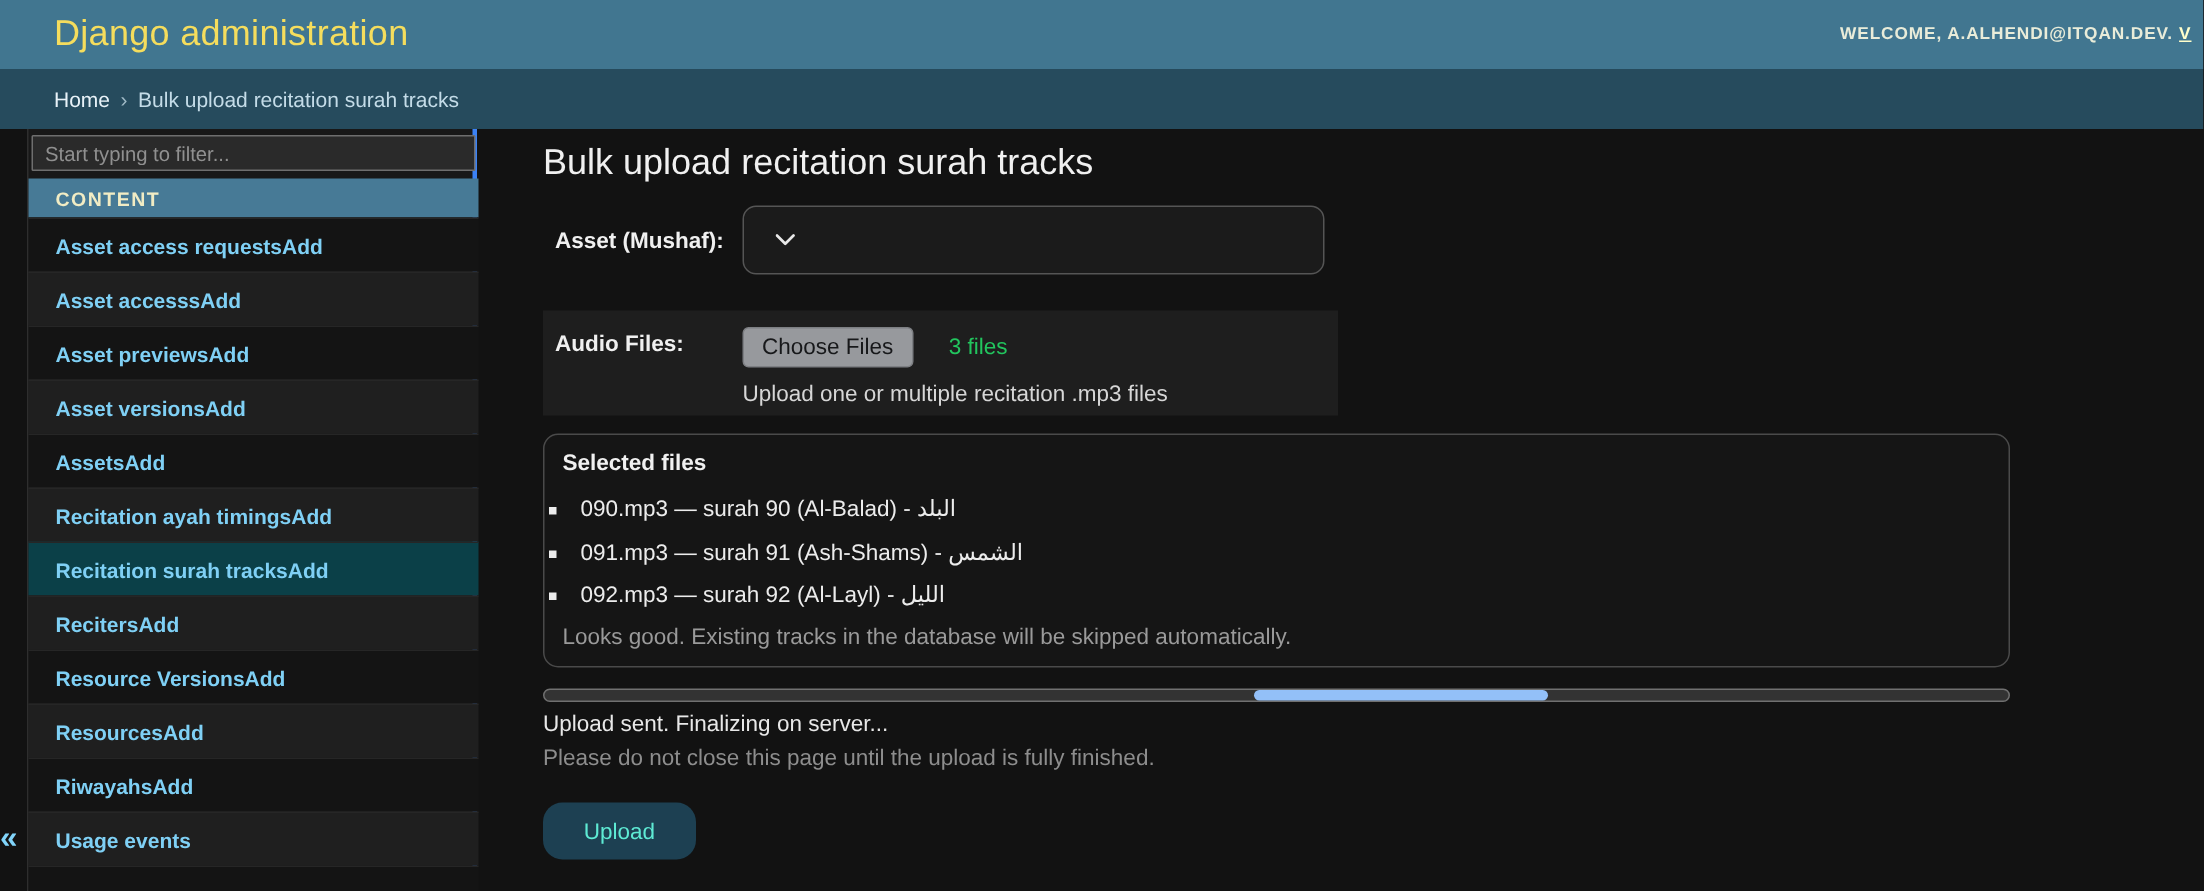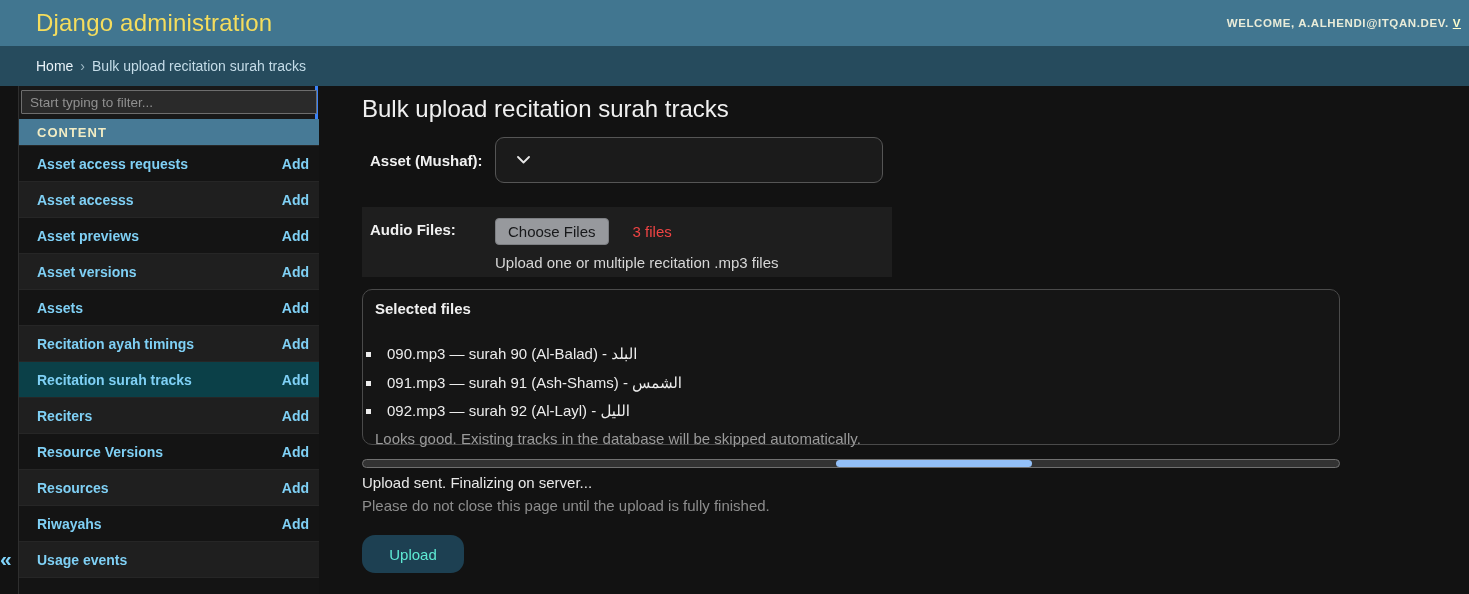--- a/index.html
+++ b/index.html
@@ -42,21 +42,21 @@
     font-family: "Liberation Sans", sans-serif; outline: none;
   }
   #filter-input::placeholder { color: #909090; }
   #content-module { position: absolute; left: 0; top: 33px; width: 300px; }
   #module-caption {
     height: 26px; background: #477a96; color: #f1ecc4; font-size: 13px; font-weight: 700;
     letter-spacing: 1px; text-transform: uppercase; display: flex; align-items: center;
     padding-left: 18px;
   }
   .side-row {
-    height: 36px; display: flex; align-items: center; justify-content: space-between;
+    height: 36px; display: flex; align-items: center; 
     padding: 0 10px 0 18px; border-top: 1px solid #262626; cursor: pointer;
   }
   .side-row.odd  { background: #141414; }
   .side-row.even { background: #1f1f1f; }
   .side-row.selected { background: #0b4048; }
   .side-row .model-link { color: #7fd0f5; font-size: 14px; font-weight: 600; text-decoration: none; }
   .side-row .add-link   { color: #7fd0f5; font-size: 14px; font-weight: 700; text-decoration: none; }
   #side-row-partial { height: 18px; background: #141414; border-top: 1px solid #262626; }
   #sidebar-toggle {
     position: absolute; left: 0px; top: 546px; width: 16px; height: 28px;
@@ -79,29 +79,29 @@
     position: absolute; left: 0; top: 121px; width: 530px; height: 70px;
     background: #1e1e1e; display: flex; padding: 11px 0 0 8px;
   }
   #audio-row .form-label { width: 125px; padding-top: 3px; }
   .file-line { display: flex; align-items: center; gap: 24px; }
   #file-button {
     background: #97999d; color: #17181a; font-size: 15px;
     font-family: "Liberation Sans", sans-serif;
     border: 1px solid #7d7f83; border-radius: 4px; height: 27px; padding: 0 12px; cursor: pointer;
   }
-  #file-count { font-size: 15px; color: #ef4444; }
+  #file-count { font-size: 15px; color: #22c55e; }
   #audio-help { font-size: 15px; color: #d6d6d6; margin-top: 9px; }
   
   #selected-files {
     position: absolute; left: 0; top: 203px; width: 978px; height: 156px;
     background: #151515; border: 1px solid #4a4a4a; border-radius: 10px;
     padding: 10px 14px 0 12px;
   }
-  #selected-files-heading { font-size: 15px; font-weight: 700; color: #f0f0f0; margin-bottom: 23px; }
+  #selected-files-heading { font-size: 15px; font-weight: 700; color: #f0f0f0; margin-bottom: 9px; }
   #file-list { list-style: none; }
   #file-list li {
     position: relative; font-size: 15px; color: #ececec; line-height: 28.5px; padding-left: 12px;
   }
   #file-list li::before {
     content: ""; position: absolute; left: -9px; top: 12px; width: 5px; height: 5px; background: #ececec;
   }
   #selected-files-note { font-size: 15px; color: #9a9a9a; margin-top: 4px; }
   
   #progress-track {

